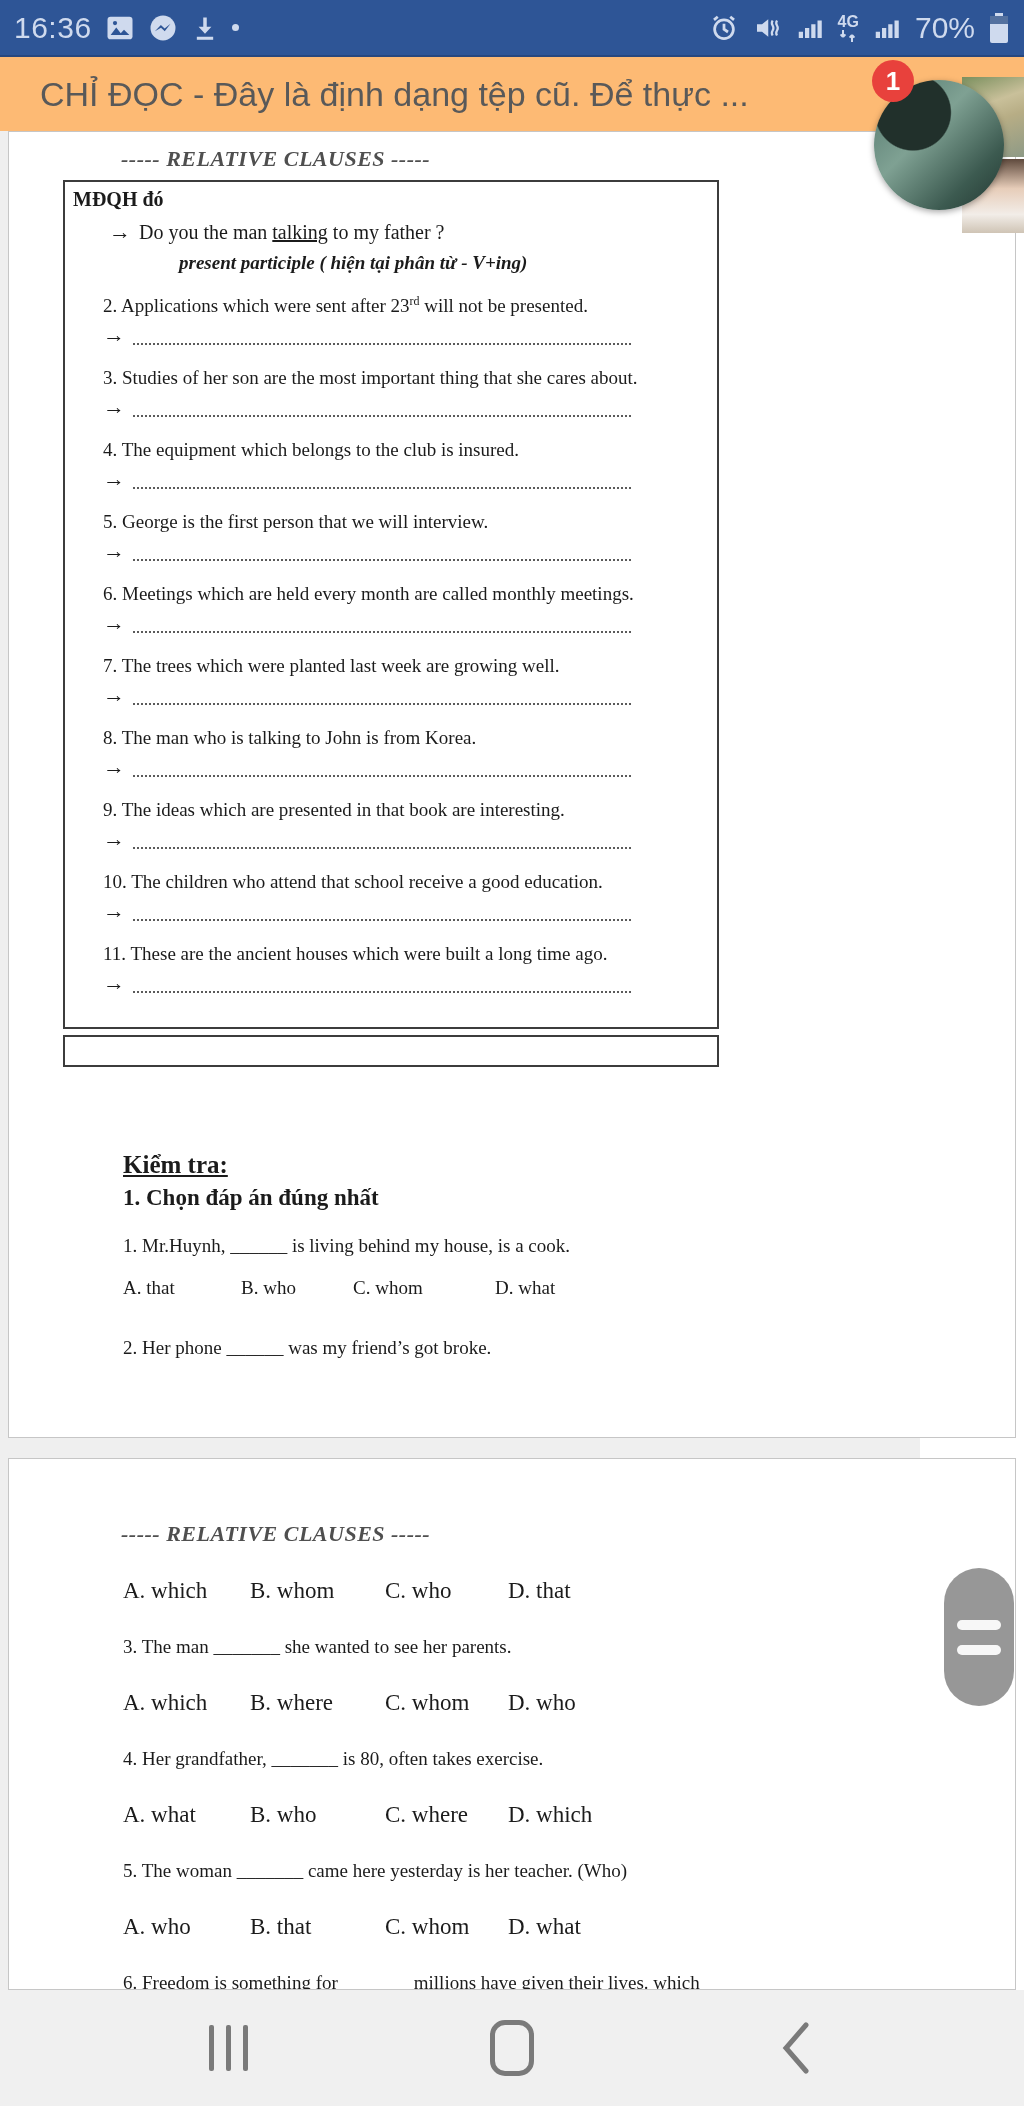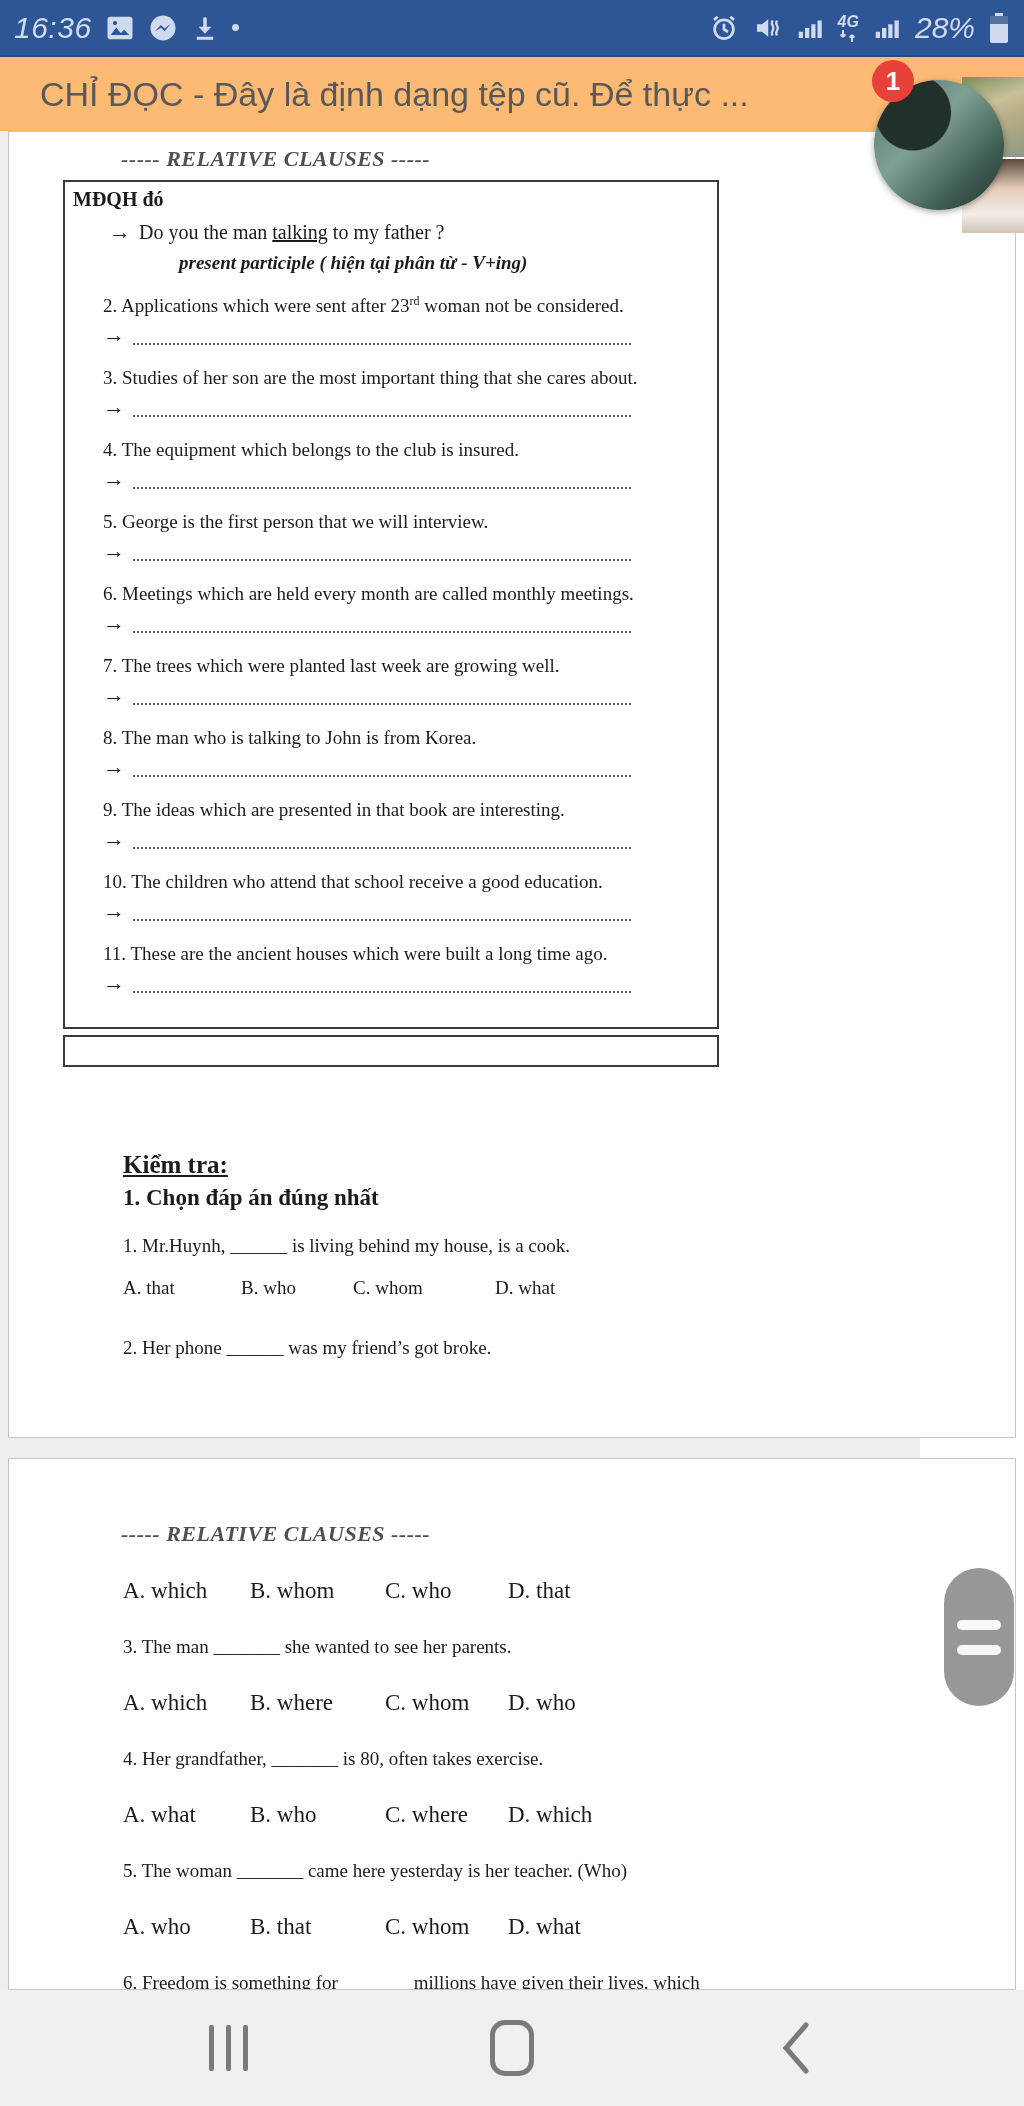--- a/index.html
+++ b/index.html
@@ -5,21 +5,21 @@
   html,body{margin:0;padding:0;}
   body{width:1024px;height:2106px;overflow:hidden;background:#fff;
        font-family:"Liberation Sans",sans-serif;position:relative;}
   .screen{position:absolute;inset:0;}
 
   
   .status-bar{position:absolute;left:0;top:0;width:1024px;height:57px;
     background:var(--status-blue,#2e5596);color:#cfdaee;display:flex;
     align-items:center;justify-content:space-between;padding:0 14px;box-sizing:border-box;
     border-bottom:2px solid #27477e;}
-  .sb-group{display:flex;align-items:center;gap:13px;font-style:italic;}
+  .sb-group{display:flex;align-items:center;gap:13px;}
   .sb-time{font-size:30px;letter-spacing:.5px;}
   .sb-ico{display:inline-flex;align-items:center;}
   .sb-pct{font-size:30px;}
   .sb-dot{width:7px;height:7px;border-radius:50%;background:#cfdaee;}
 
   
   .app-header{position:absolute;left:0;top:57px;width:1024px;height:74px;
     background:#fdba74;display:flex;align-items:center;}
   .app-header .title{margin-left:40px;font-size:34px;color:#595959;
     white-space:nowrap;overflow:hidden;max-width:820px;}
@@ -158,21 +158,21 @@
           </svg>
       </span>
       <span class="sb-ico">
         <svg width="30" height="30" viewBox="0 0 24 24" fill="#cfdaee">
             <rect x="3" y="15" width="3.4" height="5"></rect>
             <rect x="8" y="12" width="3.4" height="8"></rect>
             <rect x="13" y="9" width="3.4" height="11"></rect>
             <rect x="18" y="6" width="3.4" height="14"></rect>
           </svg>
       </span>
-      <span class="sb-pct">28%</span>
+      <span class="sb-pct">70%</span>
       <span class="sb-ico">
         <svg width="22" height="32" viewBox="0 0 22 32">
             <rect x="7" y="1" width="8" height="4" fill="#cfdaee"></rect>
             <rect x="2" y="4" width="18" height="27" rx="2" fill="#cfdaee"></rect>
             <rect x="2" y="4" width="18" height="8" fill="#54719f"></rect>
           </svg>
       </span>
     </div>
   </div>
 
@@ -191,21 +191,21 @@
       <div class="doc-title">----- RELATIVE CLAUSES -----</div>
 
       <div class="exercise-box">
         <div class="box-label">MĐQH đó</div>
         <div class="box-intro">
           <span class="arrow-glyph">→</span><span>Do you the man </span><span class="u">talking</span><span> to my father ?</span>
         </div>
         <div class="box-note">present participle ( hiện tại phân từ - V+ing)</div>
         <div>
   <div class="ex-item">
-    <div class="ex-sentence"><span class="pre">2. Applications which were sent after 23</span><sup class="sup">rd</sup><span class="post"> woman not be considered.</span></div>
+    <div class="ex-sentence"><span class="pre">2. Applications which were sent after 23</span><sup class="sup">rd</sup><span class="post"> will not be presented.</span></div>
     <div class="ex-answer">
       <span class="arrow-glyph">→</span>
       <span class="dots"></span>
     </div>
   </div>
 
   <div class="ex-item">
     <div class="ex-sentence"><span class="pre">3.  Studies of her son are the most important thing that she cares about.</span><span class="post"></span></div>
     <div class="ex-answer">
       <span class="arrow-glyph">→</span>

